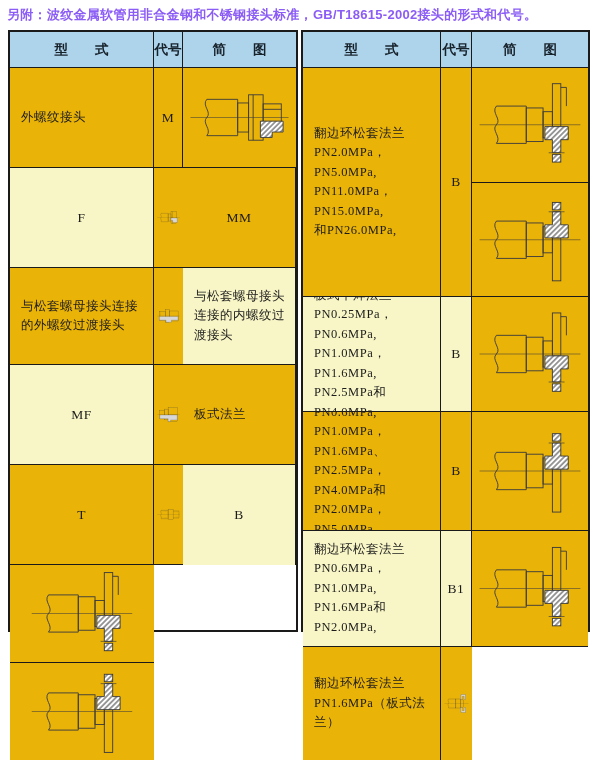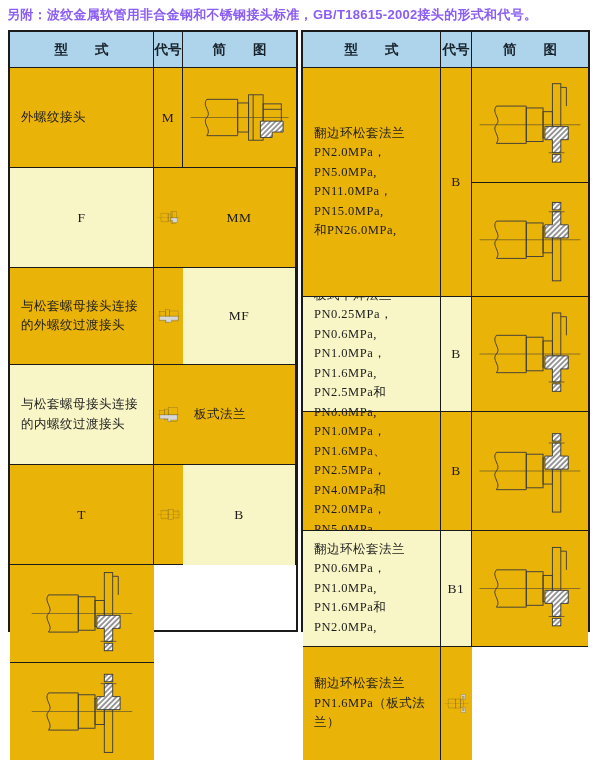--- a/index.html
+++ b/index.html
@@ -141,24 +141,24 @@
                 <rect x="16" y="28" width="28" height="44"></rect>
                 <line x1="21" y1="28" x2="21" y2="72" stroke-dasharray="2 2" stroke-width="0.7"></line>
                 <rect x="44" y="20" width="20" height="60"></rect>
                 <rect x="64" y="26" width="42" height="48"></rect>
                 <path d="M16 52 H106 V70 H74 V80 H48 V70 H16 Z" fill="url(#hatch2)"></path>
               </g>
             </svg>
           </div>
         </div>
 
-      <div class="cell code yl">MF</div>
       <div class="cell type yl">
           <span>与松套螺母接头连接的内螺纹过渡接头</span>
         </div>
+      <div class="cell code yl">MF</div>
       <div class="cell dgc lastcol">
           <div class="dg">
             <svg viewBox="0 0 120 100" preserveAspectRatio="xMidYMid meet">
               <defs>
                 <pattern id="hatch3" width="4" height="4" patternUnits="userSpaceOnUse" patternTransform="rotate(45)">
                   <rect width="4" height="4" fill="#ffffff"></rect>
                   <line x1="1" y1="0" x2="1" y2="4" stroke="#3c3c3c" stroke-width="1.1"></line>
                 </pattern>
               </defs>
               <g stroke="#3c3c3c" fill="none" stroke-width="1">

